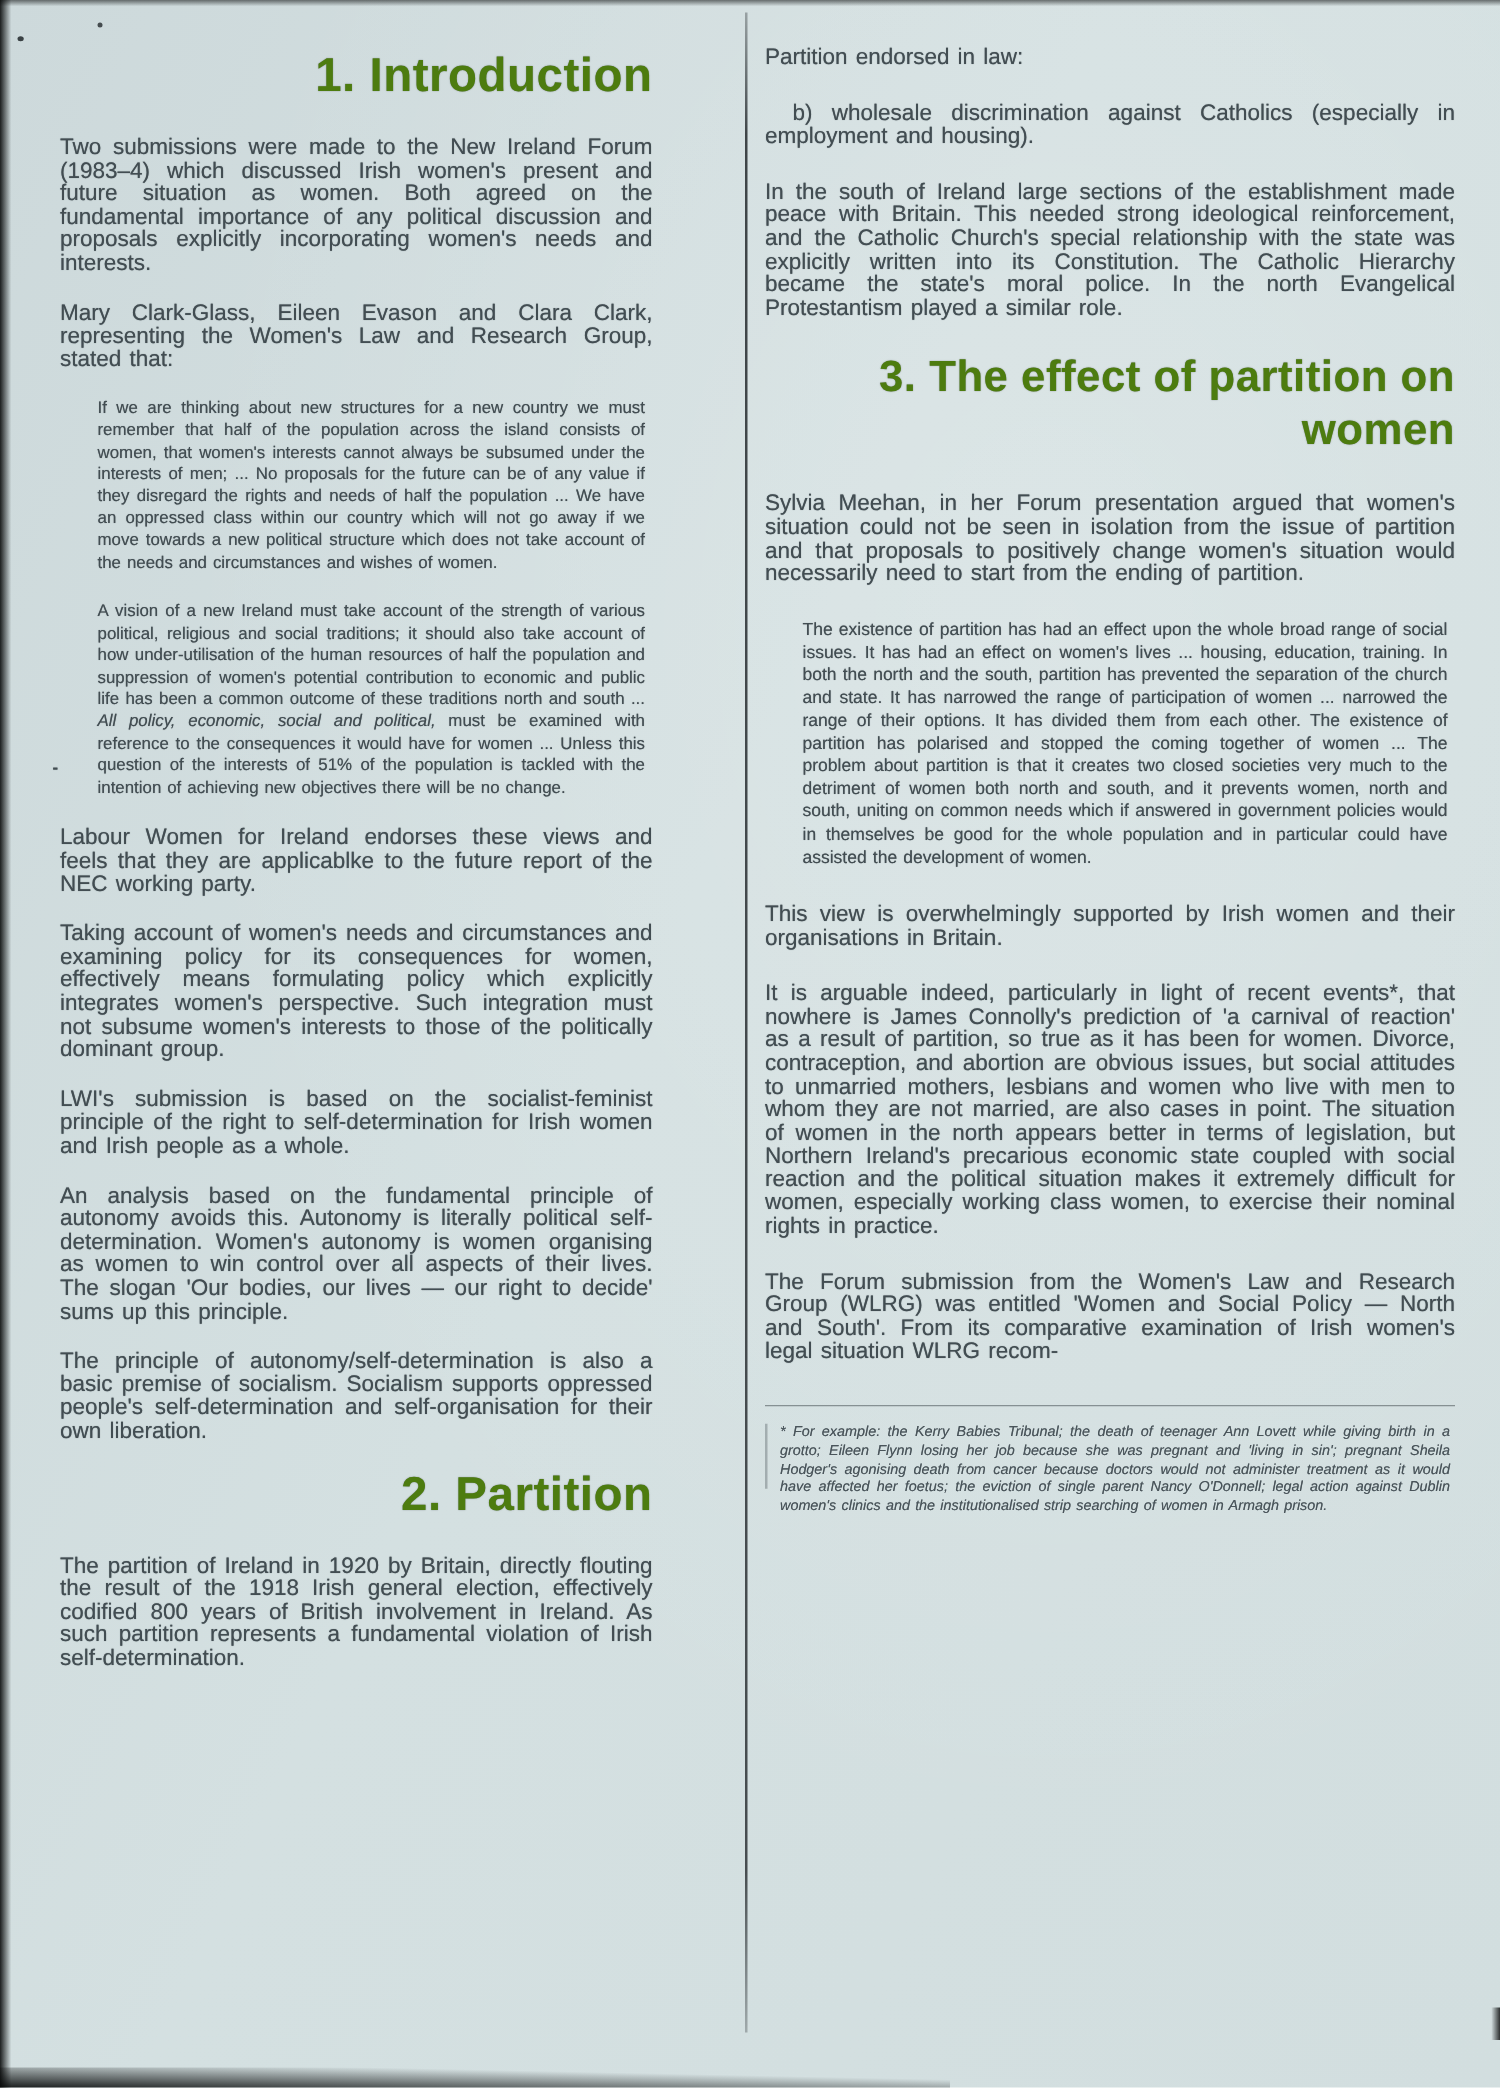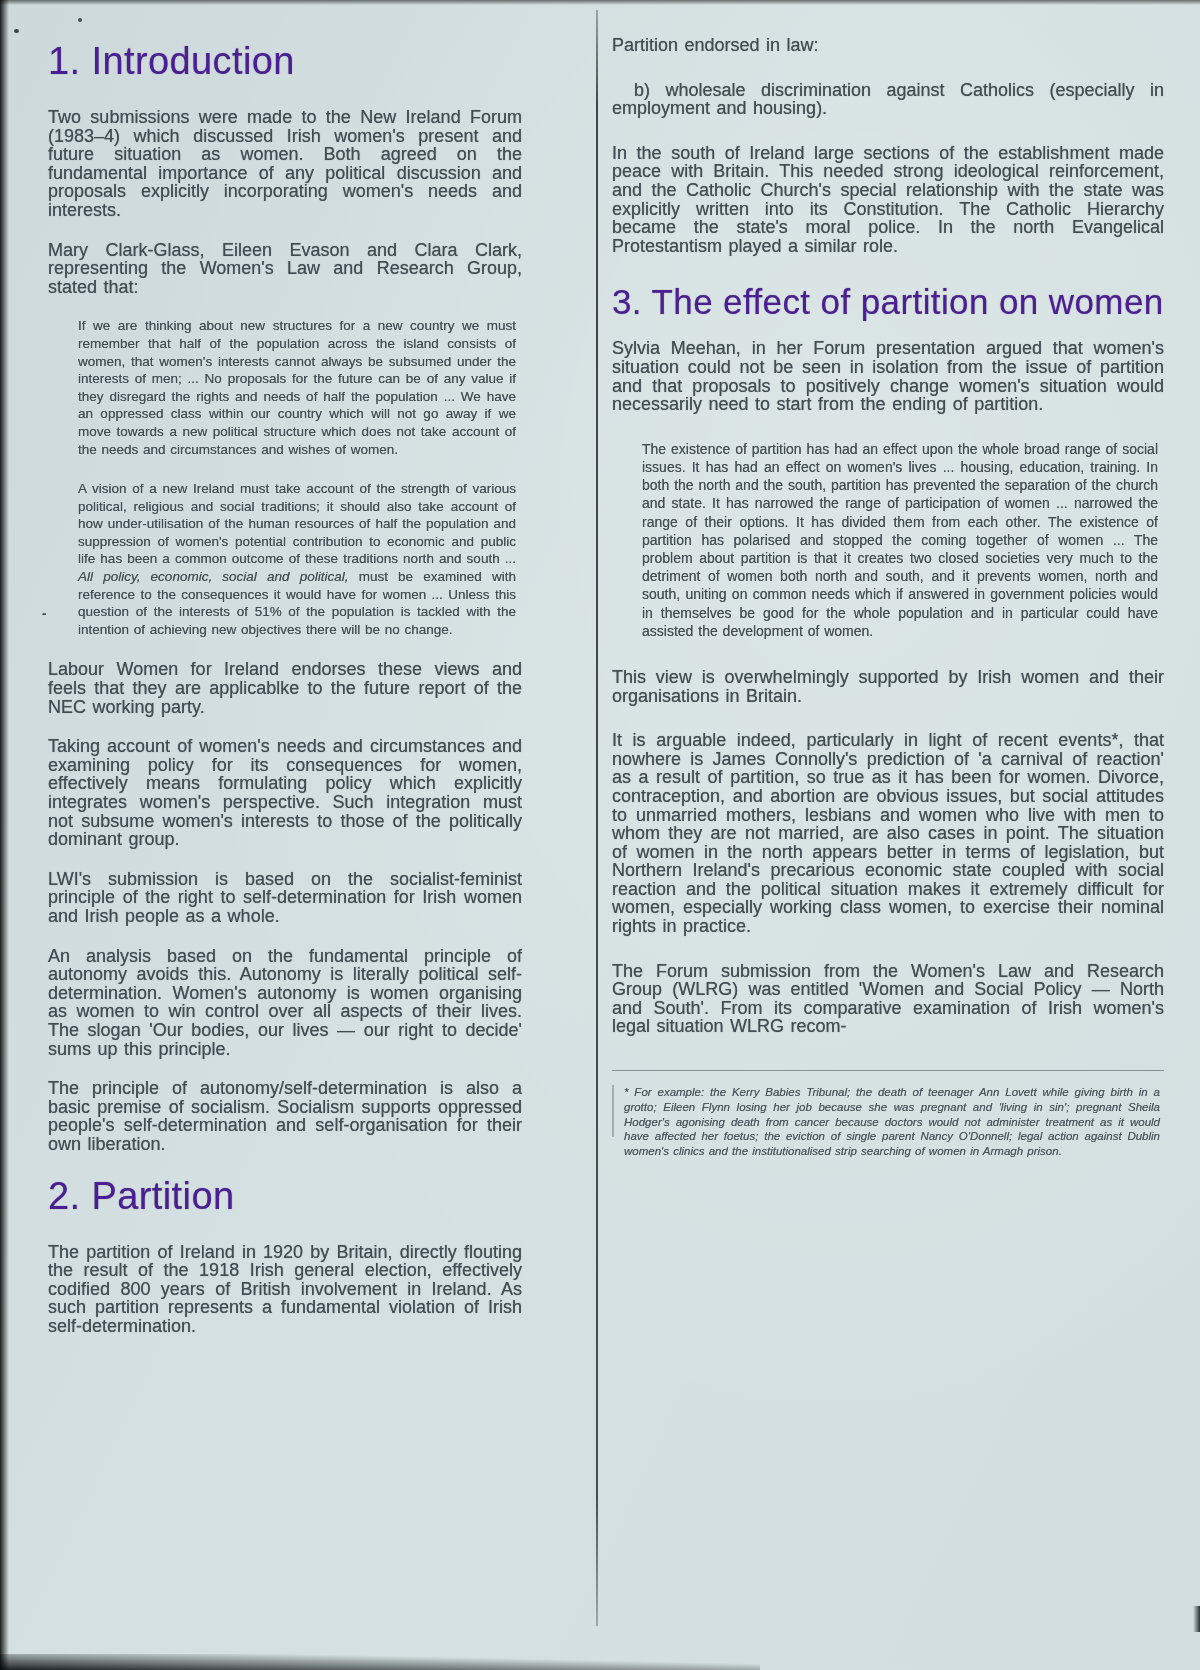--- a/index.html
+++ b/index.html
@@ -65,29 +65,29 @@
     text-shadow: 0 0 0.6px rgba(62,72,77,0.7);
   }
   .col-right .quote { font-size: 14px; line-height: 18.2px; margin-bottom: 28px; }
   .quote .italic { font-style: italic; }
   .margin-dash {
     position: absolute; left: -36px; top: 125px;
     font-weight: bold; letter-spacing: 0;
   }
 
   .section-heading {
-    font-weight: normal;
-    color: #4c1d95;
+    font-weight: bold;
+    color: #4d7c0f;
     letter-spacing: 0.4px;
     text-shadow: 0 0 1px rgba(45,54,59,0.6);
-    text-align: left;
+    text-align: right;
   }
   .h-intro     { font-size: 38px; line-height: 42px; margin: 0 0 26px 0; }
   .h-partition { font-size: 38px; line-height: 42px; margin: 14px 0 26px 0; }
-  .h-effect    { font-size: 35px; line-height: 42px; margin: 16px 0 16px 0; }
+  .h-effect    { font-size: 35px; line-height: 42px; margin: 16px 0 28px 0; }
 
   .law-intro { margin-bottom: 0; }
   .law-item  { margin-bottom: 0; text-indent: 22px; }
   .law-item.last { margin-bottom: 26px; }
 
   .footnote-rule {
     border: 0; border-top: 1.5px solid rgba(70,78,82,0.55);
     margin: 34px 0 14px 0; width: 100%;
     position: relative;
   }

